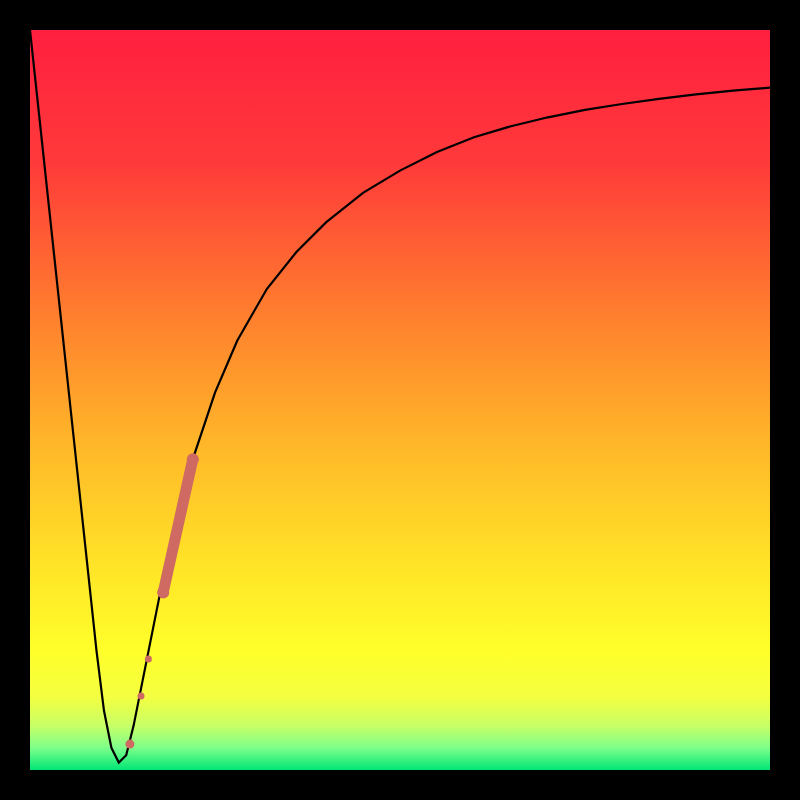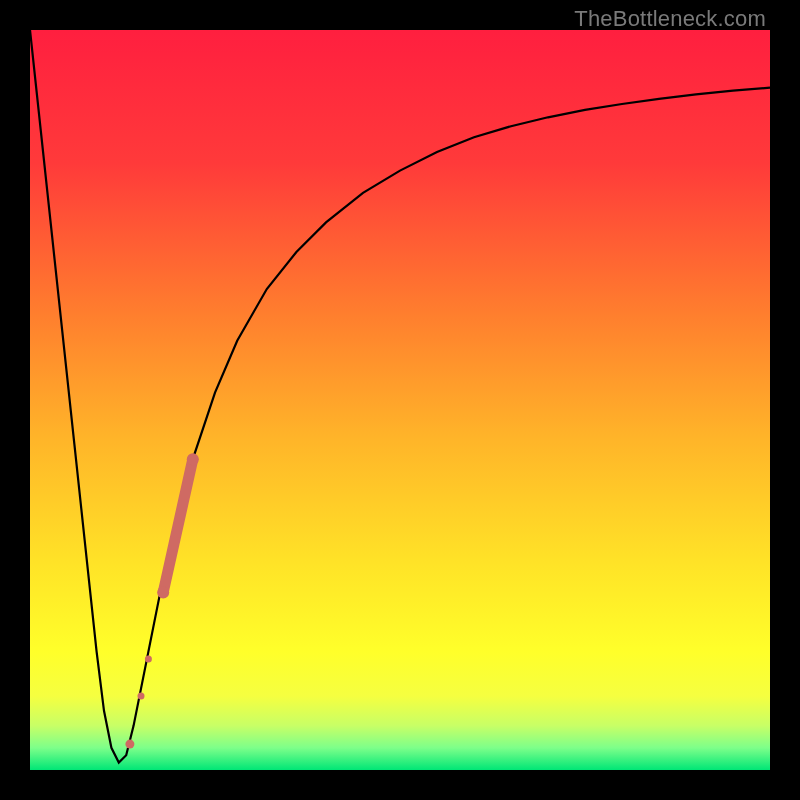--- a/index.html
+++ b/index.html
@@ -77,15 +77,14 @@
           <circle cx="99.9" cy="714.1" r="4.5" fill="#cf6a63"></circle>
           <circle cx="111.0" cy="666.0" r="3.5" fill="#cf6a63"></circle>
           <circle cx="118.4" cy="629.0" r="3.5" fill="#cf6a63"></circle>
           <circle cx="133.2" cy="562.4" r="6.0" fill="#cf6a63"></circle>
           <circle cx="162.8" cy="429.2" r="6.0" fill="#cf6a63"></circle>
         </g>
     </svg>
 
   </div>
 
-  <div class="watermark">TheBottleneck.com</div>
 
 </div>
 
 </body></html>

